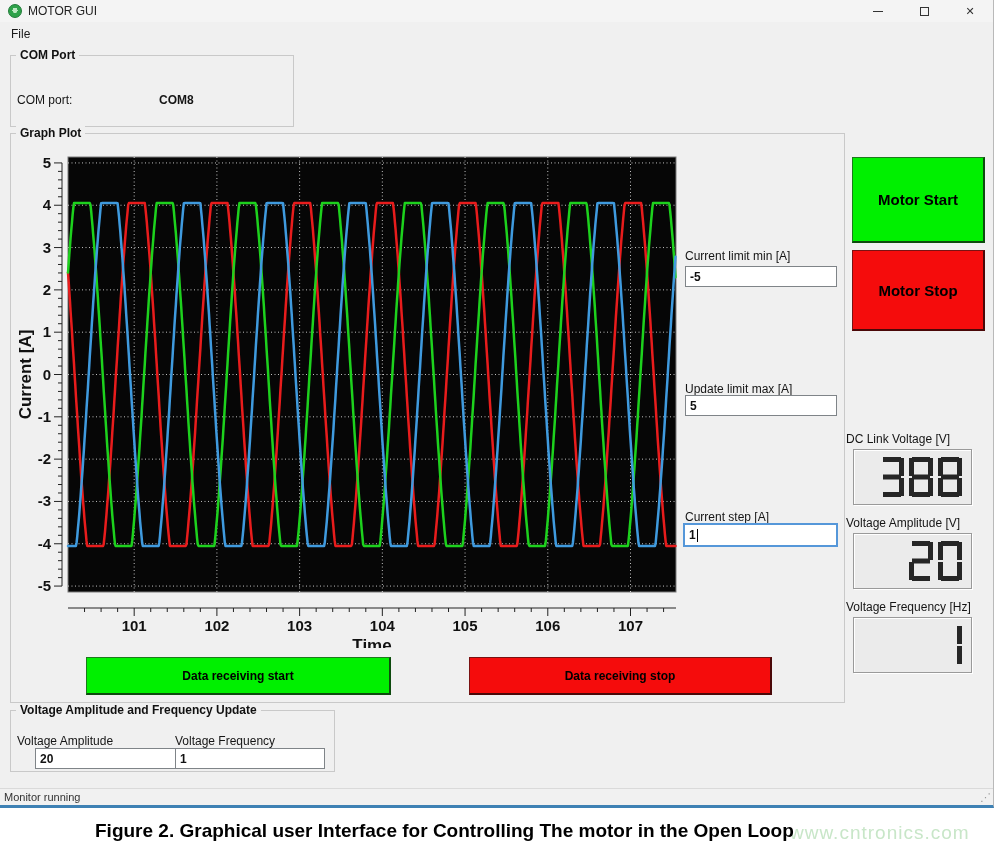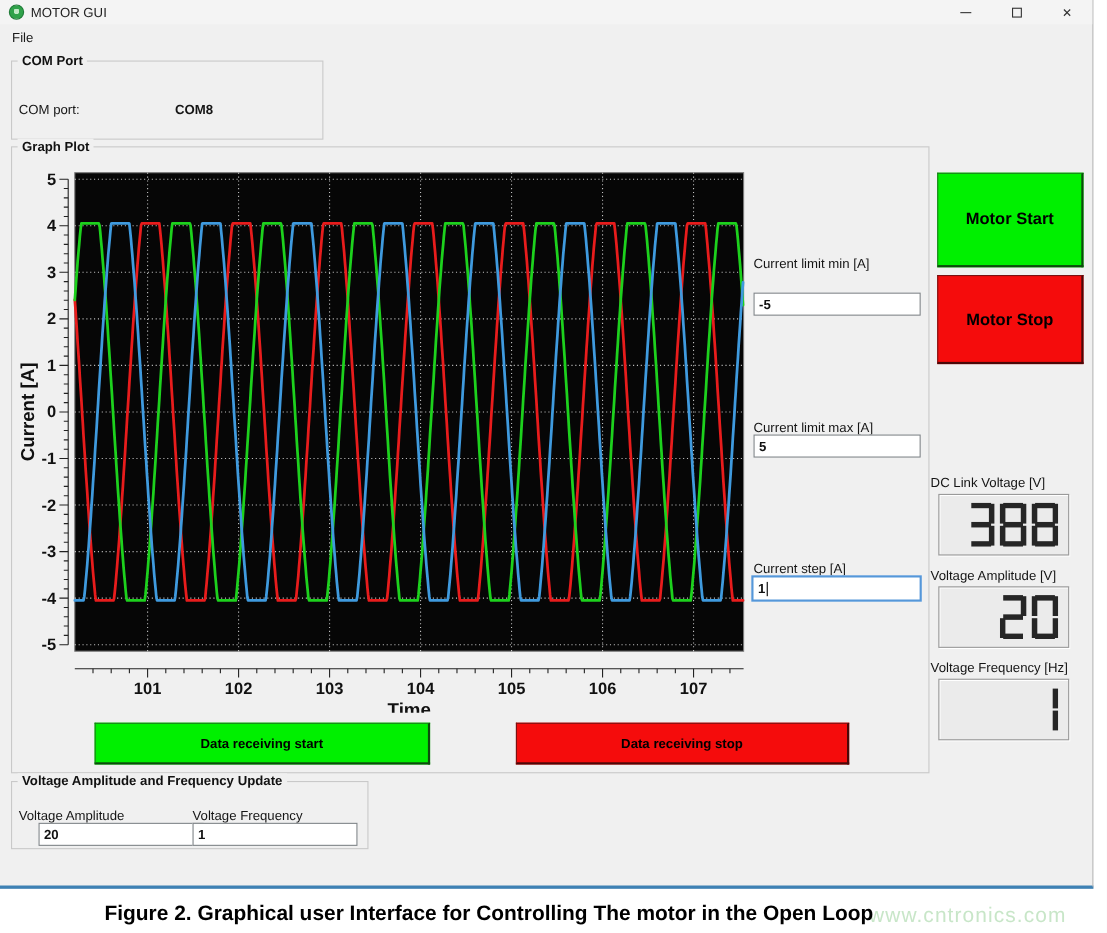--- a/index.html
+++ b/index.html
@@ -225,26 +225,26 @@
           <text x="536.7823129251701" y="485" text-anchor="middle">106</text>
           <text x="619.5034013605444" y="485" text-anchor="middle">107</text>
         </g>
         <text x="361" y="505" text-anchor="middle" fill="#111" font-size="17" font-weight="bold">Time</text>
         <text x="20" y="228.5" text-anchor="middle" fill="#111" font-size="17" font-weight="bold" transform="rotate(-90 20 228.5)">Current [A]</text>
         <path d="M57.0 126.6L57.7 136.0L58.3 145.7L59.0 155.6L59.6 165.7L60.3 175.9L61.0 186.2L61.6 196.7L62.3 207.3L63.0 217.9L63.6 228.5L64.3 239.1L64.9 249.7L65.6 260.3L66.3 270.8L66.9 281.1L67.6 291.3L68.3 301.4L68.9 311.3L69.6 321.0L70.2 330.4L70.9 339.6L71.6 348.5L72.2 357.1L72.9 365.4L73.5 373.3L74.2 380.9L74.9 388.1L75.5 394.9L76.2 399.9L76.9 399.9L77.5 399.9L78.2 399.9L78.8 399.9L79.5 399.9L80.2 399.9L80.8 399.9L81.5 399.9L82.1 399.9L82.8 399.9L83.5 399.9L84.1 399.9L84.8 399.9L85.5 399.9L86.1 399.9L86.8 399.9L87.4 399.9L88.1 399.9L88.8 399.9L89.4 399.9L90.1 399.9L90.8 399.9L91.4 399.9L92.1 399.9L92.7 398.1L93.4 391.5L94.1 384.5L94.7 377.2L95.4 369.4L96.0 361.3L96.7 352.9L97.4 344.1L98.0 335.1L98.7 325.7L99.4 316.2L100.0 306.4L100.7 296.4L101.3 286.3L102.0 276.0L102.7 265.5L103.3 255.0L104.0 244.4L104.6 233.8L105.3 223.2L106.0 212.6L106.6 202.0L107.3 191.5L108.0 181.0L108.6 170.7L109.3 160.6L109.9 150.6L110.6 140.8L111.3 131.3L111.9 121.9L112.6 112.9L113.3 104.1L113.9 95.7L114.6 87.6L115.2 79.8L115.9 72.5L116.6 65.5L117.2 58.9L117.9 57.1L118.5 57.1L119.2 57.1L119.9 57.1L120.5 57.1L121.2 57.1L121.9 57.1L122.5 57.1L123.2 57.1L123.8 57.1L124.5 57.1L125.2 57.1L125.8 57.1L126.5 57.1L127.1 57.1L127.8 57.1L128.5 57.1L129.1 57.1L129.8 57.1L130.5 57.1L131.1 57.1L131.8 57.1L132.4 57.1L133.1 57.1L133.8 57.1L134.4 62.1L135.1 68.9L135.8 76.1L136.4 83.7L137.1 91.6L137.7 99.9L138.4 108.5L139.1 117.4L139.7 126.6L140.4 136.0L141.0 145.7L141.7 155.6L142.4 165.7L143.0 175.9L143.7 186.2L144.4 196.7L145.0 207.3L145.7 217.9L146.3 228.5L147.0 239.1L147.7 249.7L148.3 260.3L149.0 270.8L149.6 281.1L150.3 291.3L151.0 301.4L151.6 311.3L152.3 321.0L153.0 330.4L153.6 339.6L154.3 348.5L154.9 357.1L155.6 365.4L156.3 373.3L156.9 380.9L157.6 388.1L158.3 394.9L158.9 399.9L159.6 399.9L160.2 399.9L160.9 399.9L161.6 399.9L162.2 399.9L162.9 399.9L163.5 399.9L164.2 399.9L164.9 399.9L165.5 399.9L166.2 399.9L166.9 399.9L167.5 399.9L168.2 399.9L168.8 399.9L169.5 399.9L170.2 399.9L170.8 399.9L171.5 399.9L172.1 399.9L172.8 399.9L173.5 399.9L174.1 399.9L174.8 399.9L175.5 398.1L176.1 391.5L176.8 384.5L177.4 377.2L178.1 369.4L178.8 361.3L179.4 352.9L180.1 344.1L180.8 335.1L181.4 325.7L182.1 316.2L182.7 306.4L183.4 296.4L184.1 286.3L184.7 276.0L185.4 265.5L186.0 255.0L186.7 244.4L187.4 233.8L188.0 223.2L188.7 212.6L189.4 202.0L190.0 191.5L190.7 181.0L191.3 170.7L192.0 160.6L192.7 150.6L193.3 140.8L194.0 131.3L194.6 121.9L195.3 112.9L196.0 104.1L196.6 95.7L197.3 87.6L198.0 79.8L198.6 72.5L199.3 65.5L199.9 58.9L200.6 57.1L201.3 57.1L201.9 57.1L202.6 57.1L203.3 57.1L203.9 57.1L204.6 57.1L205.2 57.1L205.9 57.1L206.6 57.1L207.2 57.1L207.9 57.1L208.5 57.1L209.2 57.1L209.9 57.1L210.5 57.1L211.2 57.1L211.9 57.1L212.5 57.1L213.2 57.1L213.8 57.1L214.5 57.1L215.2 57.1L215.8 57.1L216.5 57.1L217.1 62.1L217.8 68.9L218.5 76.1L219.1 83.7L219.8 91.6L220.5 99.9L221.1 108.5L221.8 117.4L222.4 126.6L223.1 136.0L223.8 145.7L224.4 155.6L225.1 165.7L225.8 175.9L226.4 186.2L227.1 196.7L227.7 207.3L228.4 217.9L229.1 228.5L229.7 239.1L230.4 249.7L231.0 260.3L231.7 270.8L232.4 281.1L233.0 291.3L233.7 301.4L234.4 311.3L235.0 321.0L235.7 330.4L236.3 339.6L237.0 348.5L237.7 357.1L238.3 365.4L239.0 373.3L239.6 380.9L240.3 388.1L241.0 394.9L241.6 399.9L242.3 399.9L243.0 399.9L243.6 399.9L244.3 399.9L244.9 399.9L245.6 399.9L246.3 399.9L246.9 399.9L247.6 399.9L248.3 399.9L248.9 399.9L249.6 399.9L250.2 399.9L250.9 399.9L251.6 399.9L252.2 399.9L252.9 399.9L253.5 399.9L254.2 399.9L254.9 399.9L255.5 399.9L256.2 399.9L256.9 399.9L257.5 399.9L258.2 398.1L258.8 391.5L259.5 384.5L260.2 377.2L260.8 369.4L261.5 361.3L262.1 352.9L262.8 344.1L263.5 335.1L264.1 325.7L264.8 316.2L265.5 306.4L266.1 296.4L266.8 286.3L267.4 276.0L268.1 265.5L268.8 255.0L269.4 244.4L270.1 233.8L270.8 223.2L271.4 212.6L272.1 202.0L272.7 191.5L273.4 181.0L274.1 170.7L274.7 160.6L275.4 150.6L276.0 140.8L276.7 131.3L277.4 121.9L278.0 112.9L278.7 104.1L279.4 95.7L280.0 87.6L280.7 79.8L281.3 72.5L282.0 65.5L282.7 58.9L283.3 57.1L284.0 57.1L284.6 57.1L285.3 57.1L286.0 57.1L286.6 57.1L287.3 57.1L288.0 57.1L288.6 57.1L289.3 57.1L289.9 57.1L290.6 57.1L291.3 57.1L291.9 57.1L292.6 57.1L293.3 57.1L293.9 57.1L294.6 57.1L295.2 57.1L295.9 57.1L296.6 57.1L297.2 57.1L297.9 57.1L298.5 57.1L299.2 57.1L299.9 62.1L300.5 68.9L301.2 76.1L301.9 83.7L302.5 91.6L303.2 99.9L303.8 108.5L304.5 117.4L305.2 126.6L305.8 136.0L306.5 145.7L307.1 155.6L307.8 165.7L308.5 175.9L309.1 186.2L309.8 196.7L310.5 207.3L311.1 217.9L311.8 228.5L312.4 239.1L313.1 249.7L313.8 260.3L314.4 270.8L315.1 281.1L315.8 291.3L316.4 301.4L317.1 311.3L317.7 321.0L318.4 330.4L319.1 339.6L319.7 348.5L320.4 357.1L321.0 365.4L321.7 373.3L322.4 380.9L323.0 388.1L323.7 394.9L324.4 399.9L325.0 399.9L325.7 399.9L326.3 399.9L327.0 399.9L327.7 399.9L328.3 399.9L329.0 399.9L329.6 399.9L330.3 399.9L331.0 399.9L331.6 399.9L332.3 399.9L333.0 399.9L333.6 399.9L334.3 399.9L334.9 399.9L335.6 399.9L336.3 399.9L336.9 399.9L337.6 399.9L338.3 399.9L338.9 399.9L339.6 399.9L340.2 399.9L340.9 398.1L341.6 391.5L342.2 384.5L342.9 377.2L343.5 369.4L344.2 361.3L344.9 352.9L345.5 344.1L346.2 335.1L346.9 325.7L347.5 316.2L348.2 306.4L348.8 296.4L349.5 286.3L350.2 276.0L350.8 265.5L351.5 255.0L352.1 244.4L352.8 233.8L353.5 223.2L354.1 212.6L354.8 202.0L355.5 191.5L356.1 181.0L356.8 170.7L357.4 160.6L358.1 150.6L358.8 140.8L359.4 131.3L360.1 121.9L360.8 112.9L361.4 104.1L362.1 95.7L362.7 87.6L363.4 79.8L364.1 72.5L364.7 65.5L365.4 58.9L366.0 57.1L366.7 57.1L367.4 57.1L368.0 57.1L368.7 57.1L369.4 57.1L370.0 57.1L370.7 57.1L371.3 57.1L372.0 57.1L372.7 57.1L373.3 57.1L374.0 57.1L374.6 57.1L375.3 57.1L376.0 57.1L376.6 57.1L377.3 57.1L378.0 57.1L378.6 57.1L379.3 57.1L379.9 57.1L380.6 57.1L381.3 57.1L381.9 57.1L382.6 62.1L383.3 68.9L383.9 76.1L384.6 83.7L385.2 91.6L385.9 99.9L386.6 108.5L387.2 117.4L387.9 126.6L388.5 136.0L389.2 145.7L389.9 155.6L390.5 165.7L391.2 175.9L391.9 186.2L392.5 196.7L393.2 207.3L393.8 217.9L394.5 228.5L395.2 239.1L395.8 249.7L396.5 260.3L397.1 270.8L397.8 281.1L398.5 291.3L399.1 301.4L399.8 311.3L400.5 321.0L401.1 330.4L401.8 339.6L402.4 348.5L403.1 357.1L403.8 365.4L404.4 373.3L405.1 380.9L405.8 388.1L406.4 394.9L407.1 399.9L407.7 399.9L408.4 399.9L409.1 399.9L409.7 399.9L410.4 399.9L411.0 399.9L411.7 399.9L412.4 399.9L413.0 399.9L413.7 399.9L414.4 399.9L415.0 399.9L415.7 399.9L416.3 399.9L417.0 399.9L417.7 399.9L418.3 399.9L419.0 399.9L419.6 399.9L420.3 399.9L421.0 399.9L421.6 399.9L422.3 399.9L423.0 399.9L423.6 398.1L424.3 391.5L424.9 384.5L425.6 377.2L426.3 369.4L426.9 361.3L427.6 352.9L428.3 344.1L428.9 335.1L429.6 325.7L430.2 316.2L430.9 306.4L431.6 296.4L432.2 286.3L432.9 276.0L433.5 265.5L434.2 255.0L434.9 244.4L435.5 233.8L436.2 223.2L436.9 212.6L437.5 202.0L438.2 191.5L438.8 181.0L439.5 170.7L440.2 160.6L440.8 150.6L441.5 140.8L442.1 131.3L442.8 121.9L443.5 112.9L444.1 104.1L444.8 95.7L445.5 87.6L446.1 79.8L446.8 72.5L447.4 65.5L448.1 58.9L448.8 57.1L449.4 57.1L450.1 57.1L450.8 57.1L451.4 57.1L452.1 57.1L452.7 57.1L453.4 57.1L454.1 57.1L454.7 57.1L455.4 57.1L456.0 57.1L456.7 57.1L457.4 57.1L458.0 57.1L458.7 57.1L459.4 57.1L460.0 57.1L460.7 57.1L461.3 57.1L462.0 57.1L462.7 57.1L463.3 57.1L464.0 57.1L464.6 57.1L465.3 62.1L466.0 68.9L466.6 76.1L467.3 83.7L468.0 91.6L468.6 99.9L469.3 108.5L469.9 117.4L470.6 126.6L471.3 136.0L471.9 145.7L472.6 155.6L473.3 165.7L473.9 175.9L474.6 186.2L475.2 196.7L475.9 207.3L476.6 217.9L477.2 228.5L477.9 239.1L478.5 249.7L479.2 260.3L479.9 270.8L480.5 281.1L481.2 291.3L481.9 301.4L482.5 311.3L483.2 321.0L483.8 330.4L484.5 339.6L485.2 348.5L485.8 357.1L486.5 365.4L487.1 373.3L487.8 380.9L488.5 388.1L489.1 394.9L489.8 399.9L490.5 399.9L491.1 399.9L491.8 399.9L492.4 399.9L493.1 399.9L493.8 399.9L494.4 399.9L495.1 399.9L495.8 399.9L496.4 399.9L497.1 399.9L497.7 399.9L498.4 399.9L499.1 399.9L499.7 399.9L500.4 399.9L501.0 399.9L501.7 399.9L502.4 399.9L503.0 399.9L503.7 399.9L504.4 399.9L505.0 399.9L505.7 399.9L506.3 398.1L507.0 391.5L507.7 384.5L508.3 377.2L509.0 369.4L509.6 361.3L510.3 352.9L511.0 344.1L511.6 335.1L512.3 325.7L513.0 316.2L513.6 306.4L514.3 296.4L514.9 286.3L515.6 276.0L516.3 265.5L516.9 255.0L517.6 244.4L518.3 233.8L518.9 223.2L519.6 212.6L520.2 202.0L520.9 191.5L521.6 181.0L522.2 170.7L522.9 160.6L523.5 150.6L524.2 140.8L524.9 131.3L525.5 121.9L526.2 112.9L526.9 104.1L527.5 95.7L528.2 87.6L528.8 79.8L529.5 72.5L530.2 65.5L530.8 58.9L531.5 57.1L532.1 57.1L532.8 57.1L533.5 57.1L534.1 57.1L534.8 57.1L535.5 57.1L536.1 57.1L536.8 57.1L537.4 57.1L538.1 57.1L538.8 57.1L539.4 57.1L540.1 57.1L540.8 57.1L541.4 57.1L542.1 57.1L542.7 57.1L543.4 57.1L544.1 57.1L544.7 57.1L545.4 57.1L546.0 57.1L546.7 57.1L547.4 57.1L548.0 62.1L548.7 68.9L549.4 76.1L550.0 83.7L550.7 91.6L551.3 99.9L552.0 108.5L552.7 117.4L553.3 126.6L554.0 136.0L554.7 145.7L555.3 155.6L556.0 165.7L556.6 175.9L557.3 186.2L558.0 196.7L558.6 207.3L559.3 217.9L559.9 228.5L560.6 239.1L561.3 249.7L561.9 260.3L562.6 270.8L563.3 281.1L563.9 291.3L564.6 301.4L565.2 311.3L565.9 321.0L566.6 330.4L567.2 339.6L567.9 348.5L568.5 357.1L569.2 365.4L569.9 373.3L570.5 380.9L571.2 388.1L571.9 394.9L572.5 399.9L573.2 399.9L573.8 399.9L574.5 399.9L575.2 399.9L575.8 399.9L576.5 399.9L577.2 399.9L577.8 399.9L578.5 399.9L579.1 399.9L579.8 399.9L580.5 399.9L581.1 399.9L581.8 399.9L582.4 399.9L583.1 399.9L583.8 399.9L584.4 399.9L585.1 399.9L585.8 399.9L586.4 399.9L587.1 399.9L587.7 399.9L588.4 399.9L589.1 398.1L589.7 391.5L590.4 384.5L591.0 377.2L591.7 369.4L592.4 361.3L593.0 352.9L593.7 344.1L594.4 335.1L595.0 325.7L595.7 316.2L596.3 306.4L597.0 296.4L597.7 286.3L598.3 276.0L599.0 265.5L599.7 255.0L600.3 244.4L601.0 233.8L601.6 223.2L602.3 212.6L603.0 202.0L603.6 191.5L604.3 181.0L604.9 170.7L605.6 160.6L606.3 150.6L606.9 140.8L607.6 131.3L608.3 121.9L608.9 112.9L609.6 104.1L610.2 95.7L610.9 87.6L611.6 79.8L612.2 72.5L612.9 65.5L613.5 58.9L614.2 57.1L614.9 57.1L615.5 57.1L616.2 57.1L616.9 57.1L617.5 57.1L618.2 57.1L618.8 57.1L619.5 57.1L620.2 57.1L620.8 57.1L621.5 57.1L622.2 57.1L622.8 57.1L623.5 57.1L624.1 57.1L624.8 57.1L625.5 57.1L626.1 57.1L626.8 57.1L627.4 57.1L628.1 57.1L628.8 57.1L629.4 57.1L630.1 57.1L630.8 62.1L631.4 68.9L632.1 76.1L632.7 83.7L633.4 91.6L634.1 99.9L634.7 108.5L635.4 117.4L636.0 126.6L636.7 136.0L637.4 145.7L638.0 155.6L638.7 165.7L639.4 175.9L640.0 186.2L640.7 196.7L641.3 207.3L642.0 217.9L642.7 228.5L643.3 239.1L644.0 249.7L644.7 260.3L645.3 270.8L646.0 281.1L646.6 291.3L647.3 301.4L648.0 311.3L648.6 321.0L649.3 330.4L649.9 339.6L650.6 348.5L651.3 357.1L651.9 365.4L652.6 373.3L653.3 380.9L653.9 388.1L654.6 394.9L655.2 399.9L655.9 399.9L656.6 399.9L657.2 399.9L657.9 399.9L658.5 399.9L659.2 399.9L659.9 399.9L660.5 399.9L661.2 399.9L661.9 399.9L662.5 399.9L663.2 399.9L663.8 399.9L664.5 399.9" fill="none" stroke="#e81c1c" stroke-width="2.5" stroke-linejoin="round" stroke-linecap="round"></path>
         <path d="M57.0 126.6L57.7 117.4L58.3 108.5L59.0 99.9L59.6 91.6L60.3 83.7L61.0 76.1L61.6 68.9L62.3 62.1L63.0 57.1L63.6 57.1L64.3 57.1L64.9 57.1L65.6 57.1L66.3 57.1L66.9 57.1L67.6 57.1L68.3 57.1L68.9 57.1L69.6 57.1L70.2 57.1L70.9 57.1L71.6 57.1L72.2 57.1L72.9 57.1L73.5 57.1L74.2 57.1L74.9 57.1L75.5 57.1L76.2 57.1L76.9 57.1L77.5 57.1L78.2 57.1L78.8 57.1L79.5 58.9L80.2 65.5L80.8 72.5L81.5 79.8L82.1 87.6L82.8 95.7L83.5 104.1L84.1 112.9L84.8 121.9L85.5 131.3L86.1 140.8L86.8 150.6L87.4 160.6L88.1 170.7L88.8 181.0L89.4 191.5L90.1 202.0L90.8 212.6L91.4 223.2L92.1 233.8L92.7 244.4L93.4 255.0L94.1 265.5L94.7 276.0L95.4 286.3L96.0 296.4L96.7 306.4L97.4 316.2L98.0 325.7L98.7 335.1L99.4 344.1L100.0 352.9L100.7 361.3L101.3 369.4L102.0 377.2L102.7 384.5L103.3 391.5L104.0 398.1L104.6 399.9L105.3 399.9L106.0 399.9L106.6 399.9L107.3 399.9L108.0 399.9L108.6 399.9L109.3 399.9L109.9 399.9L110.6 399.9L111.3 399.9L111.9 399.9L112.6 399.9L113.3 399.9L113.9 399.9L114.6 399.9L115.2 399.9L115.9 399.9L116.6 399.9L117.2 399.9L117.9 399.9L118.5 399.9L119.2 399.9L119.9 399.9L120.5 399.9L121.2 394.9L121.9 388.1L122.5 380.9L123.2 373.3L123.8 365.4L124.5 357.1L125.2 348.5L125.8 339.6L126.5 330.4L127.1 321.0L127.8 311.3L128.5 301.4L129.1 291.3L129.8 281.1L130.5 270.8L131.1 260.3L131.8 249.7L132.4 239.1L133.1 228.5L133.8 217.9L134.4 207.3L135.1 196.7L135.8 186.2L136.4 175.9L137.1 165.7L137.7 155.6L138.4 145.7L139.1 136.0L139.7 126.6L140.4 117.4L141.0 108.5L141.7 99.9L142.4 91.6L143.0 83.7L143.7 76.1L144.4 68.9L145.0 62.1L145.7 57.1L146.3 57.1L147.0 57.1L147.7 57.1L148.3 57.1L149.0 57.1L149.6 57.1L150.3 57.1L151.0 57.1L151.6 57.1L152.3 57.1L153.0 57.1L153.6 57.1L154.3 57.1L154.9 57.1L155.6 57.1L156.3 57.1L156.9 57.1L157.6 57.1L158.3 57.1L158.9 57.1L159.6 57.1L160.2 57.1L160.9 57.1L161.6 57.1L162.2 58.9L162.9 65.5L163.5 72.5L164.2 79.8L164.9 87.6L165.5 95.7L166.2 104.1L166.9 112.9L167.5 121.9L168.2 131.3L168.8 140.8L169.5 150.6L170.2 160.6L170.8 170.7L171.5 181.0L172.1 191.5L172.8 202.0L173.5 212.6L174.1 223.2L174.8 233.8L175.5 244.4L176.1 255.0L176.8 265.5L177.4 276.0L178.1 286.3L178.8 296.4L179.4 306.4L180.1 316.2L180.8 325.7L181.4 335.1L182.1 344.1L182.7 352.9L183.4 361.3L184.1 369.4L184.7 377.2L185.4 384.5L186.0 391.5L186.7 398.1L187.4 399.9L188.0 399.9L188.7 399.9L189.4 399.9L190.0 399.9L190.7 399.9L191.3 399.9L192.0 399.9L192.7 399.9L193.3 399.9L194.0 399.9L194.6 399.9L195.3 399.9L196.0 399.9L196.6 399.9L197.3 399.9L198.0 399.9L198.6 399.9L199.3 399.9L199.9 399.9L200.6 399.9L201.3 399.9L201.9 399.9L202.6 399.9L203.3 399.9L203.9 394.9L204.6 388.1L205.2 380.9L205.9 373.3L206.6 365.4L207.2 357.1L207.9 348.5L208.5 339.6L209.2 330.4L209.9 321.0L210.5 311.3L211.2 301.4L211.9 291.3L212.5 281.1L213.2 270.8L213.8 260.3L214.5 249.7L215.2 239.1L215.8 228.5L216.5 217.9L217.1 207.3L217.8 196.7L218.5 186.2L219.1 175.9L219.8 165.7L220.5 155.6L221.1 145.7L221.8 136.0L222.4 126.6L223.1 117.4L223.8 108.5L224.4 99.9L225.1 91.6L225.8 83.7L226.4 76.1L227.1 68.9L227.7 62.1L228.4 57.1L229.1 57.1L229.7 57.1L230.4 57.1L231.0 57.1L231.7 57.1L232.4 57.1L233.0 57.1L233.7 57.1L234.4 57.1L235.0 57.1L235.7 57.1L236.3 57.1L237.0 57.1L237.7 57.1L238.3 57.1L239.0 57.1L239.6 57.1L240.3 57.1L241.0 57.1L241.6 57.1L242.3 57.1L243.0 57.1L243.6 57.1L244.3 57.1L244.9 58.9L245.6 65.5L246.3 72.5L246.9 79.8L247.6 87.6L248.3 95.7L248.9 104.1L249.6 112.9L250.2 121.9L250.9 131.3L251.6 140.8L252.2 150.6L252.9 160.6L253.5 170.7L254.2 181.0L254.9 191.5L255.5 202.0L256.2 212.6L256.9 223.2L257.5 233.8L258.2 244.4L258.8 255.0L259.5 265.5L260.2 276.0L260.8 286.3L261.5 296.4L262.1 306.4L262.8 316.2L263.5 325.7L264.1 335.1L264.8 344.1L265.5 352.9L266.1 361.3L266.8 369.4L267.4 377.2L268.1 384.5L268.8 391.5L269.4 398.1L270.1 399.9L270.8 399.9L271.4 399.9L272.1 399.9L272.7 399.9L273.4 399.9L274.1 399.9L274.7 399.9L275.4 399.9L276.0 399.9L276.7 399.9L277.4 399.9L278.0 399.9L278.7 399.9L279.4 399.9L280.0 399.9L280.7 399.9L281.3 399.9L282.0 399.9L282.7 399.9L283.3 399.9L284.0 399.9L284.6 399.9L285.3 399.9L286.0 399.9L286.6 394.9L287.3 388.1L288.0 380.9L288.6 373.3L289.3 365.4L289.9 357.1L290.6 348.5L291.3 339.6L291.9 330.4L292.6 321.0L293.3 311.3L293.9 301.4L294.6 291.3L295.2 281.1L295.9 270.8L296.6 260.3L297.2 249.7L297.9 239.1L298.5 228.5L299.2 217.9L299.9 207.3L300.5 196.7L301.2 186.2L301.9 175.9L302.5 165.7L303.2 155.6L303.8 145.7L304.5 136.0L305.2 126.6L305.8 117.4L306.5 108.5L307.1 99.9L307.8 91.6L308.5 83.7L309.1 76.1L309.8 68.9L310.5 62.1L311.1 57.1L311.8 57.1L312.4 57.1L313.1 57.1L313.8 57.1L314.4 57.1L315.1 57.1L315.8 57.1L316.4 57.1L317.1 57.1L317.7 57.1L318.4 57.1L319.1 57.1L319.7 57.1L320.4 57.1L321.0 57.1L321.7 57.1L322.4 57.1L323.0 57.1L323.7 57.1L324.4 57.1L325.0 57.1L325.7 57.1L326.3 57.1L327.0 57.1L327.7 58.9L328.3 65.5L329.0 72.5L329.6 79.8L330.3 87.6L331.0 95.7L331.6 104.1L332.3 112.9L333.0 121.9L333.6 131.3L334.3 140.8L334.9 150.6L335.6 160.6L336.3 170.7L336.9 181.0L337.6 191.5L338.3 202.0L338.9 212.6L339.6 223.2L340.2 233.8L340.9 244.4L341.6 255.0L342.2 265.5L342.9 276.0L343.5 286.3L344.2 296.4L344.9 306.4L345.5 316.2L346.2 325.7L346.9 335.1L347.5 344.1L348.2 352.9L348.8 361.3L349.5 369.4L350.2 377.2L350.8 384.5L351.5 391.5L352.1 398.1L352.8 399.9L353.5 399.9L354.1 399.9L354.8 399.9L355.5 399.9L356.1 399.9L356.8 399.9L357.4 399.9L358.1 399.9L358.8 399.9L359.4 399.9L360.1 399.9L360.8 399.9L361.4 399.9L362.1 399.9L362.7 399.9L363.4 399.9L364.1 399.9L364.7 399.9L365.4 399.9L366.0 399.9L366.7 399.9L367.4 399.9L368.0 399.9L368.7 399.9L369.4 394.9L370.0 388.1L370.7 380.9L371.3 373.3L372.0 365.4L372.7 357.1L373.3 348.5L374.0 339.6L374.6 330.4L375.3 321.0L376.0 311.3L376.6 301.4L377.3 291.3L378.0 281.1L378.6 270.8L379.3 260.3L379.9 249.7L380.6 239.1L381.3 228.5L381.9 217.9L382.6 207.3L383.3 196.7L383.9 186.2L384.6 175.9L385.2 165.7L385.9 155.6L386.6 145.7L387.2 136.0L387.9 126.6L388.5 117.4L389.2 108.5L389.9 99.9L390.5 91.6L391.2 83.7L391.9 76.1L392.5 68.9L393.2 62.1L393.8 57.1L394.5 57.1L395.2 57.1L395.8 57.1L396.5 57.1L397.1 57.1L397.8 57.1L398.5 57.1L399.1 57.1L399.8 57.1L400.5 57.1L401.1 57.1L401.8 57.1L402.4 57.1L403.1 57.1L403.8 57.1L404.4 57.1L405.1 57.1L405.8 57.1L406.4 57.1L407.1 57.1L407.7 57.1L408.4 57.1L409.1 57.1L409.7 57.1L410.4 58.9L411.0 65.5L411.7 72.5L412.4 79.8L413.0 87.6L413.7 95.7L414.4 104.1L415.0 112.9L415.7 121.9L416.3 131.3L417.0 140.8L417.7 150.6L418.3 160.6L419.0 170.7L419.6 181.0L420.3 191.5L421.0 202.0L421.6 212.6L422.3 223.2L423.0 233.8L423.6 244.4L424.3 255.0L424.9 265.5L425.6 276.0L426.3 286.3L426.9 296.4L427.6 306.4L428.3 316.2L428.9 325.7L429.6 335.1L430.2 344.1L430.9 352.9L431.6 361.3L432.2 369.4L432.9 377.2L433.5 384.5L434.2 391.5L434.9 398.1L435.5 399.9L436.2 399.9L436.9 399.9L437.5 399.9L438.2 399.9L438.8 399.9L439.5 399.9L440.2 399.9L440.8 399.9L441.5 399.9L442.1 399.9L442.8 399.9L443.5 399.9L444.1 399.9L444.8 399.9L445.5 399.9L446.1 399.9L446.8 399.9L447.4 399.9L448.1 399.9L448.8 399.9L449.4 399.9L450.1 399.9L450.8 399.9L451.4 399.9L452.1 394.9L452.7 388.1L453.4 380.9L454.1 373.3L454.7 365.4L455.4 357.1L456.0 348.5L456.7 339.6L457.4 330.4L458.0 321.0L458.7 311.3L459.4 301.4L460.0 291.3L460.7 281.1L461.3 270.8L462.0 260.3L462.7 249.7L463.3 239.1L464.0 228.5L464.6 217.9L465.3 207.3L466.0 196.7L466.6 186.2L467.3 175.9L468.0 165.7L468.6 155.6L469.3 145.7L469.9 136.0L470.6 126.6L471.3 117.4L471.9 108.5L472.6 99.9L473.3 91.6L473.9 83.7L474.6 76.1L475.2 68.9L475.9 62.1L476.6 57.1L477.2 57.1L477.9 57.1L478.5 57.1L479.2 57.1L479.9 57.1L480.5 57.1L481.2 57.1L481.9 57.1L482.5 57.1L483.2 57.1L483.8 57.1L484.5 57.1L485.2 57.1L485.8 57.1L486.5 57.1L487.1 57.1L487.8 57.1L488.5 57.1L489.1 57.1L489.8 57.1L490.5 57.1L491.1 57.1L491.8 57.1L492.4 57.1L493.1 58.9L493.8 65.5L494.4 72.5L495.1 79.8L495.8 87.6L496.4 95.7L497.1 104.1L497.7 112.9L498.4 121.9L499.1 131.3L499.7 140.8L500.4 150.6L501.0 160.6L501.7 170.7L502.4 181.0L503.0 191.5L503.7 202.0L504.4 212.6L505.0 223.2L505.7 233.8L506.3 244.4L507.0 255.0L507.7 265.5L508.3 276.0L509.0 286.3L509.6 296.4L510.3 306.4L511.0 316.2L511.6 325.7L512.3 335.1L513.0 344.1L513.6 352.9L514.3 361.3L514.9 369.4L515.6 377.2L516.3 384.5L516.9 391.5L517.6 398.1L518.3 399.9L518.9 399.9L519.6 399.9L520.2 399.9L520.9 399.9L521.6 399.9L522.2 399.9L522.9 399.9L523.5 399.9L524.2 399.9L524.9 399.9L525.5 399.9L526.2 399.9L526.9 399.9L527.5 399.9L528.2 399.9L528.8 399.9L529.5 399.9L530.2 399.9L530.8 399.9L531.5 399.9L532.1 399.9L532.8 399.9L533.5 399.9L534.1 399.9L534.8 394.9L535.5 388.1L536.1 380.9L536.8 373.3L537.4 365.4L538.1 357.1L538.8 348.5L539.4 339.6L540.1 330.4L540.8 321.0L541.4 311.3L542.1 301.4L542.7 291.3L543.4 281.1L544.1 270.8L544.7 260.3L545.4 249.7L546.0 239.1L546.7 228.5L547.4 217.9L548.0 207.3L548.7 196.7L549.4 186.2L550.0 175.9L550.7 165.7L551.3 155.6L552.0 145.7L552.7 136.0L553.3 126.6L554.0 117.4L554.7 108.5L555.3 99.9L556.0 91.6L556.6 83.7L557.3 76.1L558.0 68.9L558.6 62.1L559.3 57.1L559.9 57.1L560.6 57.1L561.3 57.1L561.9 57.1L562.6 57.1L563.3 57.1L563.9 57.1L564.6 57.1L565.2 57.1L565.9 57.1L566.6 57.1L567.2 57.1L567.9 57.1L568.5 57.1L569.2 57.1L569.9 57.1L570.5 57.1L571.2 57.1L571.9 57.1L572.5 57.1L573.2 57.1L573.8 57.1L574.5 57.1L575.2 57.1L575.8 58.9L576.5 65.5L577.2 72.5L577.8 79.8L578.5 87.6L579.1 95.7L579.8 104.1L580.5 112.9L581.1 121.9L581.8 131.3L582.4 140.8L583.1 150.6L583.8 160.6L584.4 170.7L585.1 181.0L585.8 191.5L586.4 202.0L587.1 212.6L587.7 223.2L588.4 233.8L589.1 244.4L589.7 255.0L590.4 265.5L591.0 276.0L591.7 286.3L592.4 296.4L593.0 306.4L593.7 316.2L594.4 325.7L595.0 335.1L595.7 344.1L596.3 352.9L597.0 361.3L597.7 369.4L598.3 377.2L599.0 384.5L599.7 391.5L600.3 398.1L601.0 399.9L601.6 399.9L602.3 399.9L603.0 399.9L603.6 399.9L604.3 399.9L604.9 399.9L605.6 399.9L606.3 399.9L606.9 399.9L607.6 399.9L608.3 399.9L608.9 399.9L609.6 399.9L610.2 399.9L610.9 399.9L611.6 399.9L612.2 399.9L612.9 399.9L613.5 399.9L614.2 399.9L614.9 399.9L615.5 399.9L616.2 399.9L616.9 399.9L617.5 394.9L618.2 388.1L618.8 380.9L619.5 373.3L620.2 365.4L620.8 357.1L621.5 348.5L622.2 339.6L622.8 330.4L623.5 321.0L624.1 311.3L624.8 301.4L625.5 291.3L626.1 281.1L626.8 270.8L627.4 260.3L628.1 249.7L628.8 239.1L629.4 228.5L630.1 217.9L630.8 207.3L631.4 196.7L632.1 186.2L632.7 175.9L633.4 165.7L634.1 155.6L634.7 145.7L635.4 136.0L636.0 126.6L636.7 117.4L637.4 108.5L638.0 99.9L638.7 91.6L639.4 83.7L640.0 76.1L640.7 68.9L641.3 62.1L642.0 57.1L642.7 57.1L643.3 57.1L644.0 57.1L644.7 57.1L645.3 57.1L646.0 57.1L646.6 57.1L647.3 57.1L648.0 57.1L648.6 57.1L649.3 57.1L649.9 57.1L650.6 57.1L651.3 57.1L651.9 57.1L652.6 57.1L653.3 57.1L653.9 57.1L654.6 57.1L655.2 57.1L655.9 57.1L656.6 57.1L657.2 57.1L657.9 57.1L658.5 58.9L659.2 65.5L659.9 72.5L660.5 79.8L661.2 87.6L661.9 95.7L662.5 104.1L663.2 112.9L663.8 121.9L664.5 131.3" fill="none" stroke="#1dd11d" stroke-width="2.5" stroke-linejoin="round" stroke-linecap="round"></path>
         <path d="M57.0 399.9L57.7 399.9L58.3 399.9L59.0 399.9L59.6 399.9L60.3 399.9L61.0 399.9L61.6 399.9L62.3 399.9L63.0 399.9L63.6 399.9L64.3 399.9L64.9 399.9L65.6 396.5L66.3 389.8L66.9 382.7L67.6 375.3L68.3 367.4L68.9 359.2L69.6 350.7L70.2 341.9L70.9 332.7L71.6 323.4L72.2 313.7L72.9 303.9L73.5 293.9L74.2 283.7L74.9 273.4L75.5 262.9L76.2 252.4L76.9 241.8L77.5 231.2L78.2 220.5L78.8 209.9L79.5 199.3L80.2 188.9L80.8 178.5L81.5 168.2L82.1 158.1L82.8 148.1L83.5 138.4L84.1 128.9L84.8 119.7L85.5 110.7L86.1 102.0L86.8 93.6L87.4 85.6L88.1 78.0L88.8 70.7L89.4 63.8L90.1 57.3L90.8 57.1L91.4 57.1L92.1 57.1L92.7 57.1L93.4 57.1L94.1 57.1L94.7 57.1L95.4 57.1L96.0 57.1L96.7 57.1L97.4 57.1L98.0 57.1L98.7 57.1L99.4 57.1L100.0 57.1L100.7 57.1L101.3 57.1L102.0 57.1L102.7 57.1L103.3 57.1L104.0 57.1L104.6 57.1L105.3 57.1L106.0 57.1L106.6 57.3L107.3 63.8L108.0 70.7L108.6 78.0L109.3 85.6L109.9 93.6L110.6 102.0L111.3 110.7L111.9 119.7L112.6 128.9L113.3 138.4L113.9 148.1L114.6 158.1L115.2 168.2L115.9 178.5L116.6 188.9L117.2 199.3L117.9 209.9L118.5 220.5L119.2 231.2L119.9 241.8L120.5 252.4L121.2 262.9L121.9 273.4L122.5 283.7L123.2 293.9L123.8 303.9L124.5 313.7L125.2 323.4L125.8 332.7L126.5 341.9L127.1 350.7L127.8 359.2L128.5 367.4L129.1 375.3L129.8 382.7L130.5 389.8L131.1 396.5L131.8 399.9L132.4 399.9L133.1 399.9L133.8 399.9L134.4 399.9L135.1 399.9L135.8 399.9L136.4 399.9L137.1 399.9L137.7 399.9L138.4 399.9L139.1 399.9L139.7 399.9L140.4 399.9L141.0 399.9L141.7 399.9L142.4 399.9L143.0 399.9L143.7 399.9L144.4 399.9L145.0 399.9L145.7 399.9L146.3 399.9L147.0 399.9L147.7 399.9L148.3 396.5L149.0 389.8L149.6 382.7L150.3 375.3L151.0 367.4L151.6 359.2L152.3 350.7L153.0 341.9L153.6 332.7L154.3 323.4L154.9 313.7L155.6 303.9L156.3 293.9L156.9 283.7L157.6 273.4L158.3 262.9L158.9 252.4L159.6 241.8L160.2 231.2L160.9 220.5L161.6 209.9L162.2 199.3L162.9 188.9L163.5 178.5L164.2 168.2L164.9 158.1L165.5 148.1L166.2 138.4L166.9 128.9L167.5 119.7L168.2 110.7L168.8 102.0L169.5 93.6L170.2 85.6L170.8 78.0L171.5 70.7L172.1 63.8L172.8 57.3L173.5 57.1L174.1 57.1L174.8 57.1L175.5 57.1L176.1 57.1L176.8 57.1L177.4 57.1L178.1 57.1L178.8 57.1L179.4 57.1L180.1 57.1L180.8 57.1L181.4 57.1L182.1 57.1L182.7 57.1L183.4 57.1L184.1 57.1L184.7 57.1L185.4 57.1L186.0 57.1L186.7 57.1L187.4 57.1L188.0 57.1L188.7 57.1L189.4 57.3L190.0 63.8L190.7 70.7L191.3 78.0L192.0 85.6L192.7 93.6L193.3 102.0L194.0 110.7L194.6 119.7L195.3 128.9L196.0 138.4L196.6 148.1L197.3 158.1L198.0 168.2L198.6 178.5L199.3 188.9L199.9 199.3L200.6 209.9L201.3 220.5L201.9 231.2L202.6 241.8L203.3 252.4L203.9 262.9L204.6 273.4L205.2 283.7L205.9 293.9L206.6 303.9L207.2 313.7L207.9 323.4L208.5 332.7L209.2 341.9L209.9 350.7L210.5 359.2L211.2 367.4L211.9 375.3L212.5 382.7L213.2 389.8L213.8 396.5L214.5 399.9L215.2 399.9L215.8 399.9L216.5 399.9L217.1 399.9L217.8 399.9L218.5 399.9L219.1 399.9L219.8 399.9L220.5 399.9L221.1 399.9L221.8 399.9L222.4 399.9L223.1 399.9L223.8 399.9L224.4 399.9L225.1 399.9L225.8 399.9L226.4 399.9L227.1 399.9L227.7 399.9L228.4 399.9L229.1 399.9L229.7 399.9L230.4 399.9L231.0 396.5L231.7 389.8L232.4 382.7L233.0 375.3L233.7 367.4L234.4 359.2L235.0 350.7L235.7 341.9L236.3 332.7L237.0 323.4L237.7 313.7L238.3 303.9L239.0 293.9L239.6 283.7L240.3 273.4L241.0 262.9L241.6 252.4L242.3 241.8L243.0 231.2L243.6 220.5L244.3 209.9L244.9 199.3L245.6 188.9L246.3 178.5L246.9 168.2L247.6 158.1L248.3 148.1L248.9 138.4L249.6 128.9L250.2 119.7L250.9 110.7L251.6 102.0L252.2 93.6L252.9 85.6L253.5 78.0L254.2 70.7L254.9 63.8L255.5 57.3L256.2 57.1L256.9 57.1L257.5 57.1L258.2 57.1L258.8 57.1L259.5 57.1L260.2 57.1L260.8 57.1L261.5 57.1L262.1 57.1L262.8 57.1L263.5 57.1L264.1 57.1L264.8 57.1L265.5 57.1L266.1 57.1L266.8 57.1L267.4 57.1L268.1 57.1L268.8 57.1L269.4 57.1L270.1 57.1L270.8 57.1L271.4 57.1L272.1 57.3L272.7 63.8L273.4 70.7L274.1 78.0L274.7 85.6L275.4 93.6L276.0 102.0L276.7 110.7L277.4 119.7L278.0 128.9L278.7 138.4L279.4 148.1L280.0 158.1L280.7 168.2L281.3 178.5L282.0 188.9L282.7 199.3L283.3 209.9L284.0 220.5L284.6 231.2L285.3 241.8L286.0 252.4L286.6 262.9L287.3 273.4L288.0 283.7L288.6 293.9L289.3 303.9L289.9 313.7L290.6 323.4L291.3 332.7L291.9 341.9L292.6 350.7L293.3 359.2L293.9 367.4L294.6 375.3L295.2 382.7L295.9 389.8L296.6 396.5L297.2 399.9L297.9 399.9L298.5 399.9L299.2 399.9L299.9 399.9L300.5 399.9L301.2 399.9L301.9 399.9L302.5 399.9L303.2 399.9L303.8 399.9L304.5 399.9L305.2 399.9L305.8 399.9L306.5 399.9L307.1 399.9L307.8 399.9L308.5 399.9L309.1 399.9L309.8 399.9L310.5 399.9L311.1 399.9L311.8 399.9L312.4 399.9L313.1 399.9L313.8 396.5L314.4 389.8L315.1 382.7L315.8 375.3L316.4 367.4L317.1 359.2L317.7 350.7L318.4 341.9L319.1 332.7L319.7 323.4L320.4 313.7L321.0 303.9L321.7 293.9L322.4 283.7L323.0 273.4L323.7 262.9L324.4 252.4L325.0 241.8L325.7 231.2L326.3 220.5L327.0 209.9L327.7 199.3L328.3 188.9L329.0 178.5L329.6 168.2L330.3 158.1L331.0 148.1L331.6 138.4L332.3 128.9L333.0 119.7L333.6 110.7L334.3 102.0L334.9 93.6L335.6 85.6L336.3 78.0L336.9 70.7L337.6 63.8L338.3 57.3L338.9 57.1L339.6 57.1L340.2 57.1L340.9 57.1L341.6 57.1L342.2 57.1L342.9 57.1L343.5 57.1L344.2 57.1L344.9 57.1L345.5 57.1L346.2 57.1L346.9 57.1L347.5 57.1L348.2 57.1L348.8 57.1L349.5 57.1L350.2 57.1L350.8 57.1L351.5 57.1L352.1 57.1L352.8 57.1L353.5 57.1L354.1 57.1L354.8 57.3L355.5 63.8L356.1 70.7L356.8 78.0L357.4 85.6L358.1 93.6L358.8 102.0L359.4 110.7L360.1 119.7L360.8 128.9L361.4 138.4L362.1 148.1L362.7 158.1L363.4 168.2L364.1 178.5L364.7 188.9L365.4 199.3L366.0 209.9L366.7 220.5L367.4 231.2L368.0 241.8L368.7 252.4L369.4 262.9L370.0 273.4L370.7 283.7L371.3 293.9L372.0 303.9L372.7 313.7L373.3 323.4L374.0 332.7L374.6 341.9L375.3 350.7L376.0 359.2L376.6 367.4L377.3 375.3L378.0 382.7L378.6 389.8L379.3 396.5L379.9 399.9L380.6 399.9L381.3 399.9L381.9 399.9L382.6 399.9L383.3 399.9L383.9 399.9L384.6 399.9L385.2 399.9L385.9 399.9L386.6 399.9L387.2 399.9L387.9 399.9L388.5 399.9L389.2 399.9L389.9 399.9L390.5 399.9L391.2 399.9L391.9 399.9L392.5 399.9L393.2 399.9L393.8 399.9L394.5 399.9L395.2 399.9L395.8 399.9L396.5 396.5L397.1 389.8L397.8 382.7L398.5 375.3L399.1 367.4L399.8 359.2L400.5 350.7L401.1 341.9L401.8 332.7L402.4 323.4L403.1 313.7L403.8 303.9L404.4 293.9L405.1 283.7L405.8 273.4L406.4 262.9L407.1 252.4L407.7 241.8L408.4 231.2L409.1 220.5L409.7 209.9L410.4 199.3L411.0 188.9L411.7 178.5L412.4 168.2L413.0 158.1L413.7 148.1L414.4 138.4L415.0 128.9L415.7 119.7L416.3 110.7L417.0 102.0L417.7 93.6L418.3 85.6L419.0 78.0L419.6 70.7L420.3 63.8L421.0 57.3L421.6 57.1L422.3 57.1L423.0 57.1L423.6 57.1L424.3 57.1L424.9 57.1L425.6 57.1L426.3 57.1L426.9 57.1L427.6 57.1L428.3 57.1L428.9 57.1L429.6 57.1L430.2 57.1L430.9 57.1L431.6 57.1L432.2 57.1L432.9 57.1L433.5 57.1L434.2 57.1L434.9 57.1L435.5 57.1L436.2 57.1L436.9 57.1L437.5 57.3L438.2 63.8L438.8 70.7L439.5 78.0L440.2 85.6L440.8 93.6L441.5 102.0L442.1 110.7L442.8 119.7L443.5 128.9L444.1 138.4L444.8 148.1L445.5 158.1L446.1 168.2L446.8 178.5L447.4 188.9L448.1 199.3L448.8 209.9L449.4 220.5L450.1 231.2L450.8 241.8L451.4 252.4L452.1 262.9L452.7 273.4L453.4 283.7L454.1 293.9L454.7 303.9L455.4 313.7L456.0 323.4L456.7 332.7L457.4 341.9L458.0 350.7L458.7 359.2L459.4 367.4L460.0 375.3L460.7 382.7L461.3 389.8L462.0 396.5L462.7 399.9L463.3 399.9L464.0 399.9L464.6 399.9L465.3 399.9L466.0 399.9L466.6 399.9L467.3 399.9L468.0 399.9L468.6 399.9L469.3 399.9L469.9 399.9L470.6 399.9L471.3 399.9L471.9 399.9L472.6 399.9L473.3 399.9L473.9 399.9L474.6 399.9L475.2 399.9L475.9 399.9L476.6 399.9L477.2 399.9L477.9 399.9L478.5 399.9L479.2 396.5L479.9 389.8L480.5 382.7L481.2 375.3L481.9 367.4L482.5 359.2L483.2 350.7L483.8 341.9L484.5 332.7L485.2 323.4L485.8 313.7L486.5 303.9L487.1 293.9L487.8 283.7L488.5 273.4L489.1 262.9L489.8 252.4L490.5 241.8L491.1 231.2L491.8 220.5L492.4 209.9L493.1 199.3L493.8 188.9L494.4 178.5L495.1 168.2L495.8 158.1L496.4 148.1L497.1 138.4L497.7 128.9L498.4 119.7L499.1 110.7L499.7 102.0L500.4 93.6L501.0 85.6L501.7 78.0L502.4 70.7L503.0 63.8L503.7 57.3L504.4 57.1L505.0 57.1L505.7 57.1L506.3 57.1L507.0 57.1L507.7 57.1L508.3 57.1L509.0 57.1L509.6 57.1L510.3 57.1L511.0 57.1L511.6 57.1L512.3 57.1L513.0 57.1L513.6 57.1L514.3 57.1L514.9 57.1L515.6 57.1L516.3 57.1L516.9 57.1L517.6 57.1L518.3 57.1L518.9 57.1L519.6 57.1L520.2 57.3L520.9 63.8L521.6 70.7L522.2 78.0L522.9 85.6L523.5 93.6L524.2 102.0L524.9 110.7L525.5 119.7L526.2 128.9L526.9 138.4L527.5 148.1L528.2 158.1L528.8 168.2L529.5 178.5L530.2 188.9L530.8 199.3L531.5 209.9L532.1 220.5L532.8 231.2L533.5 241.8L534.1 252.4L534.8 262.9L535.5 273.4L536.1 283.7L536.8 293.9L537.4 303.9L538.1 313.7L538.8 323.4L539.4 332.7L540.1 341.9L540.8 350.7L541.4 359.2L542.1 367.4L542.7 375.3L543.4 382.7L544.1 389.8L544.7 396.5L545.4 399.9L546.0 399.9L546.7 399.9L547.4 399.9L548.0 399.9L548.7 399.9L549.4 399.9L550.0 399.9L550.7 399.9L551.3 399.9L552.0 399.9L552.7 399.9L553.3 399.9L554.0 399.9L554.7 399.9L555.3 399.9L556.0 399.9L556.6 399.9L557.3 399.9L558.0 399.9L558.6 399.9L559.3 399.9L559.9 399.9L560.6 399.9L561.3 399.9L561.9 396.5L562.6 389.8L563.3 382.7L563.9 375.3L564.6 367.4L565.2 359.2L565.9 350.7L566.6 341.9L567.2 332.7L567.9 323.4L568.5 313.7L569.2 303.9L569.9 293.9L570.5 283.7L571.2 273.4L571.9 262.9L572.5 252.4L573.2 241.8L573.8 231.2L574.5 220.5L575.2 209.9L575.8 199.3L576.5 188.9L577.2 178.5L577.8 168.2L578.5 158.1L579.1 148.1L579.8 138.4L580.5 128.9L581.1 119.7L581.8 110.7L582.4 102.0L583.1 93.6L583.8 85.6L584.4 78.0L585.1 70.7L585.8 63.8L586.4 57.3L587.1 57.1L587.7 57.1L588.4 57.1L589.1 57.1L589.7 57.1L590.4 57.1L591.0 57.1L591.7 57.1L592.4 57.1L593.0 57.1L593.7 57.1L594.4 57.1L595.0 57.1L595.7 57.1L596.3 57.1L597.0 57.1L597.7 57.1L598.3 57.1L599.0 57.1L599.7 57.1L600.3 57.1L601.0 57.1L601.6 57.1L602.3 57.1L603.0 57.3L603.6 63.8L604.3 70.7L604.9 78.0L605.6 85.6L606.3 93.6L606.9 102.0L607.6 110.7L608.3 119.7L608.9 128.9L609.6 138.4L610.2 148.1L610.9 158.1L611.6 168.2L612.2 178.5L612.9 188.9L613.5 199.3L614.2 209.9L614.9 220.5L615.5 231.2L616.2 241.8L616.9 252.4L617.5 262.9L618.2 273.4L618.8 283.7L619.5 293.9L620.2 303.9L620.8 313.7L621.5 323.4L622.2 332.7L622.8 341.9L623.5 350.7L624.1 359.2L624.8 367.4L625.5 375.3L626.1 382.7L626.8 389.8L627.4 396.5L628.1 399.9L628.8 399.9L629.4 399.9L630.1 399.9L630.8 399.9L631.4 399.9L632.1 399.9L632.7 399.9L633.4 399.9L634.1 399.9L634.7 399.9L635.4 399.9L636.0 399.9L636.7 399.9L637.4 399.9L638.0 399.9L638.7 399.9L639.4 399.9L640.0 399.9L640.7 399.9L641.3 399.9L642.0 399.9L642.7 399.9L643.3 399.9L644.0 399.9L644.7 396.5L645.3 389.8L646.0 382.7L646.6 375.3L647.3 367.4L648.0 359.2L648.6 350.7L649.3 341.9L649.9 332.7L650.6 323.4L651.3 313.7L651.9 303.9L652.6 293.9L653.3 283.7L653.9 273.4L654.6 262.9L655.2 252.4L655.9 241.8L656.6 231.2L657.2 220.5L657.9 209.9L658.5 199.3L659.2 188.9L659.9 178.5L660.5 168.2L661.2 158.1L661.9 148.1L662.5 138.4L663.2 128.9L663.8 119.7L664.5 110.7" fill="none" stroke="#3f9ade" stroke-width="2.5" stroke-linejoin="round" stroke-linecap="round"></path>
       </svg>
 
-    <span class="field-label" style="left:674px; top:99px;">Current limit min [A]</span>
+    <span class="field-label" style="left:674px; top:115px;">Current limit min [A]</span>
     <div class="textbox" style="left:674px; top:132px; width:152px; height:21px;">
       <span>-5</span>
     </div>
 
-    <span class="field-label" style="left:674px; top:248px;">Current limit max [A]</span>
+    <span class="field-label" style="left:674px; top:248px;">Update limit max [A]</span>
     <div class="textbox" style="left:674px; top:261px; width:152px; height:21px;">
       <span>5</span>
     </div>
 
     <span class="field-label" style="left:674px; top:376px;">Current step [A]</span>
     <div class="textbox focused" style="left:672px; top:389px; width:155px; height:24px;">
       <span>1</span>
       <span class="caret"></span>
     </div>
 
@@ -322,16 +322,20 @@
     <span class="field-label" style="left:6px; top:23px;">Voltage Amplitude</span>
     <div class="textbox" style="left:24px; top:37px; width:150px; height:21px;">
       <span>20</span>
     </div>
     <span class="field-label" style="left:164px; top:23px;">Voltage Frequency</span>
     <div class="textbox" style="left:164px; top:37px; width:150px; height:21px;">
       <span>1</span>
     </div>
   </div>
 
+  <div class="statusbar">
+    <span class="status-text">Monitor running</span>
+    <span class="grip">⋰</span>
+  </div>
 </div>
 
 <div class="watermark">www.cntronics.com</div>
 <div class="figure-caption">Figure 2. Graphical user Interface for Controlling The motor in the Open Loop</div>
 
 </body></html>

